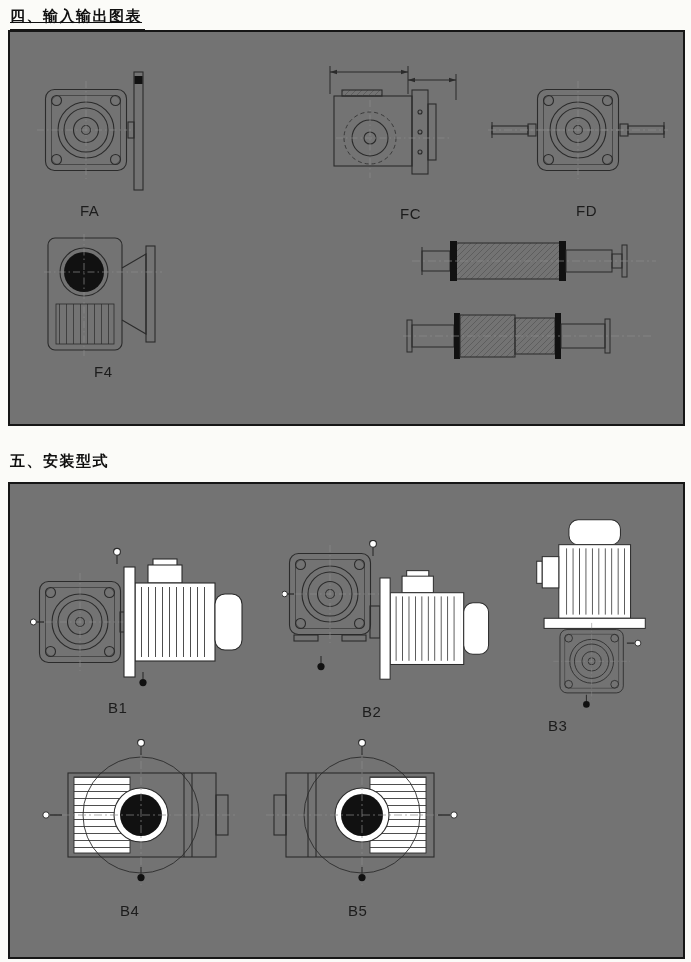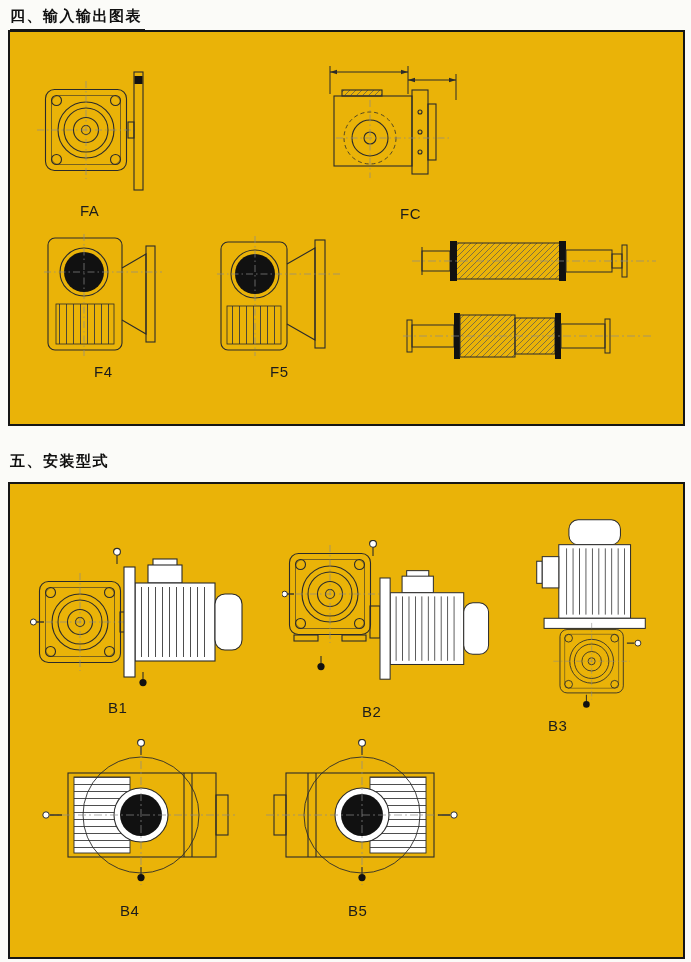--- a/index.html
+++ b/index.html
@@ -6,22 +6,22 @@
   body{
     width:691px;height:962px;position:relative;
     background:#fbfbf8;
     font-family:"Liberation Sans","DejaVu Sans",sans-serif;
   }
   .sec-title{
     position:absolute;font-size:15px;font-weight:bold;color:#101010;
     letter-spacing:1.5px;white-space:nowrap;
   }
   .sec-title .t{display:inline-block;padding:0 3px 3px 0;}
-  .sec-title.underlined .t{border-bottom:1.6px solid #151515;}
-  .panel{position:absolute;border:2px solid #161616;background:#eab308;}
+  .sec-title.underlined .t{border-bottom:1.6px solid #151515;text-decoration:underline;}
+  .panel{position:absolute;border:2px solid #161616;background:#737373;}
   .fig{position:absolute;margin:0;padding:0;}
   .fig svg{display:block;}
   .cap{
     font-size:15px;color:#1c1c1c;margin-top:3px;letter-spacing:0.5px;
     text-align:left;
   }
 </style>
 </head>
 <body>
 
@@ -135,56 +135,56 @@
         <circle cx="112" cy="92" r="2"></circle>
       </g>
       <g stroke="#8a8a8a" stroke-width="0.7" stroke-dasharray="7 3 1.5 3">
         <line x1="28" y1="78" x2="142" y2="78"></line>
         <line x1="62" y1="40" x2="62" y2="118"></line>
       </g>
     </svg>
     <figcaption class="cap" style="padding-left:92px">FC</figcaption>
   </figure>
 
+  <figure class="fig" style="left:478px;top:32px">
+    <svg width="180" height="135">
+      <use href="#sym-gbx" x="48" y="24"></use>
+      <g fill="none" stroke="#2b2b2b" stroke-width="1.1">
+        <rect x="40" y="60" width="8" height="12"></rect>
+        <rect x="4" y="62" width="36" height="8"></rect>
+        <line x1="4" y1="58" x2="4" y2="74"></line>
+        <rect x="132" y="60" width="8" height="12"></rect>
+        <rect x="140" y="62" width="36" height="8"></rect>
+        <line x1="176" y1="58" x2="176" y2="74"></line>
+      </g>
+      <g stroke="#8a8a8a" stroke-width="0.7" stroke-dasharray="8 3 2 3">
+        <line x1="0" y1="66" x2="180" y2="66"></line>
+      </g>
+    </svg>
+    <figcaption class="cap" style="padding-left:88px">FD</figcaption>
+  </figure>
 
   <figure class="fig" style="left:32px;top:196px">
     <svg width="125" height="132">
       <g fill="none" stroke="#2b2b2b" stroke-width="1.1">
         <rect x="6" y="10" width="74" height="112" rx="7"></rect>
         <rect x="14" y="76" width="58" height="40" fill="url(#pat-vfins)" stroke-width="0.8"></rect>
         <circle cx="42" cy="44" r="24"></circle>
         <circle cx="42" cy="44" r="20" fill="#111" stroke="none"></circle>
         <path d="M80 40 L104 26 L104 106 L80 92"></path>
         <rect x="104" y="18" width="9" height="96"></rect>
       </g>
       <g stroke="#8a8a8a" stroke-width="0.7" stroke-dasharray="7 3 1.5 3">
         <line x1="2" y1="44" x2="120" y2="44"></line>
         <line x1="42" y1="6" x2="42" y2="128"></line>
       </g>
     </svg>
     <figcaption class="cap" style="padding-left:52px">F4</figcaption>
   </figure>
 
-  <figure class="fig" style="left:205px;top:196px">
-    <svg width="135" height="132">
-      <g fill="none" stroke="#2b2b2b" stroke-width="1.1">
-        <rect x="6" y="14" width="66" height="108" rx="7"></rect>
-        <rect x="12" y="78" width="54" height="38" fill="url(#pat-vfins)" stroke-width="0.8"></rect>
-        <circle cx="40" cy="46" r="24"></circle>
-        <circle cx="40" cy="46" r="20" fill="#111" stroke="none"></circle>
-        <path d="M72 36 L100 20 L100 112 L72 96"></path>
-        <rect x="100" y="12" width="10" height="108"></rect>
-      </g>
-      <g stroke="#8a8a8a" stroke-width="0.7" stroke-dasharray="7 3 1.5 3">
-        <line x1="2" y1="46" x2="128" y2="46"></line>
-        <line x1="40" y1="8" x2="40" y2="128"></line>
-      </g>
-    </svg>
-    <figcaption class="cap" style="padding-left:55px">F5</figcaption>
-  </figure>
 
   <figure class="fig" style="left:400px;top:200px">
     <svg width="250" height="58">
       <g fill="none" stroke="#2b2b2b" stroke-width="1">
         <rect x="12" y="19" width="28" height="20"></rect>
         <line x1="12" y1="15" x2="12" y2="43"></line>
         <rect x="46" y="11" width="104" height="36" fill="url(#pat-hatch)"></rect>
         <rect x="40" y="9" width="7" height="40" fill="#111" stroke="none"></rect>
         <rect x="149" y="9" width="7" height="40" fill="#111" stroke="none"></rect>
         <rect x="156" y="18" width="46" height="22"></rect>

